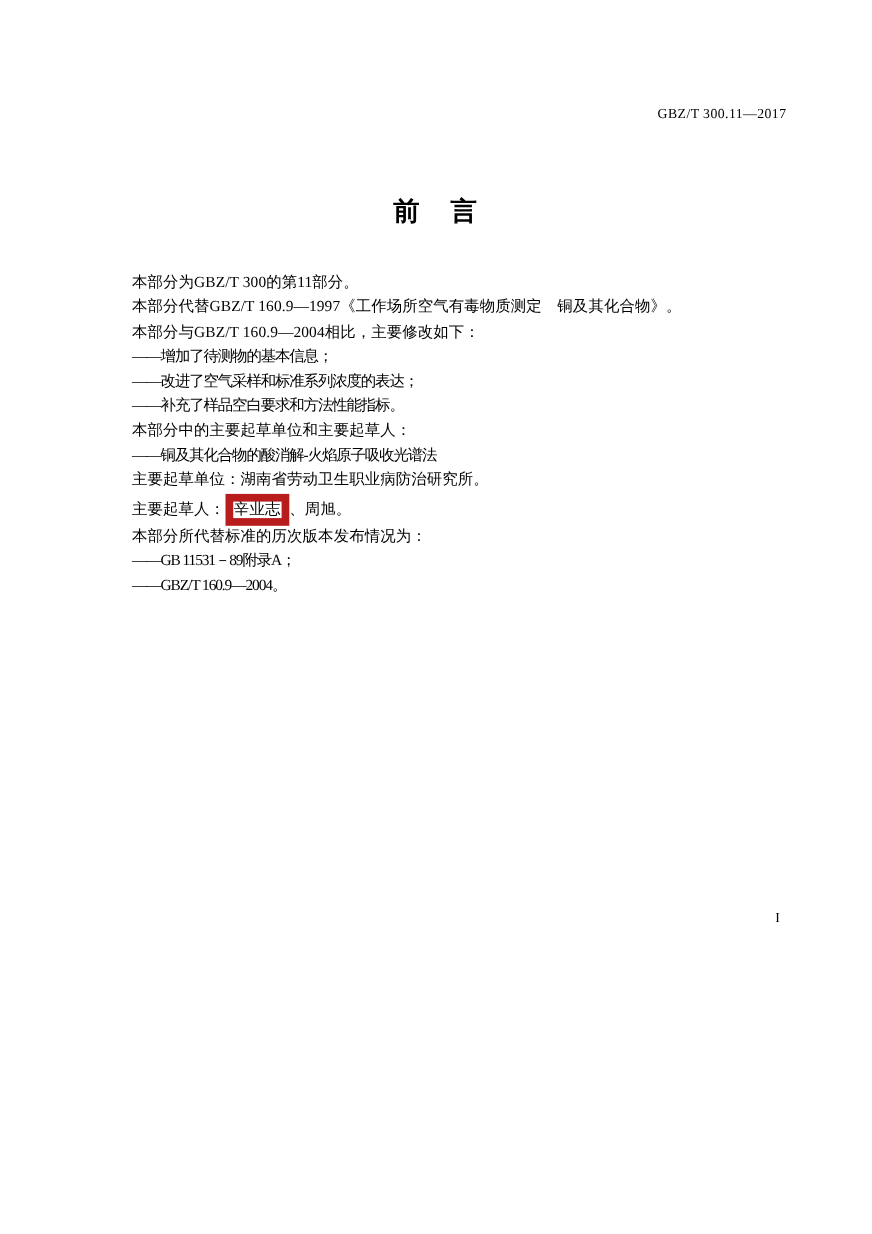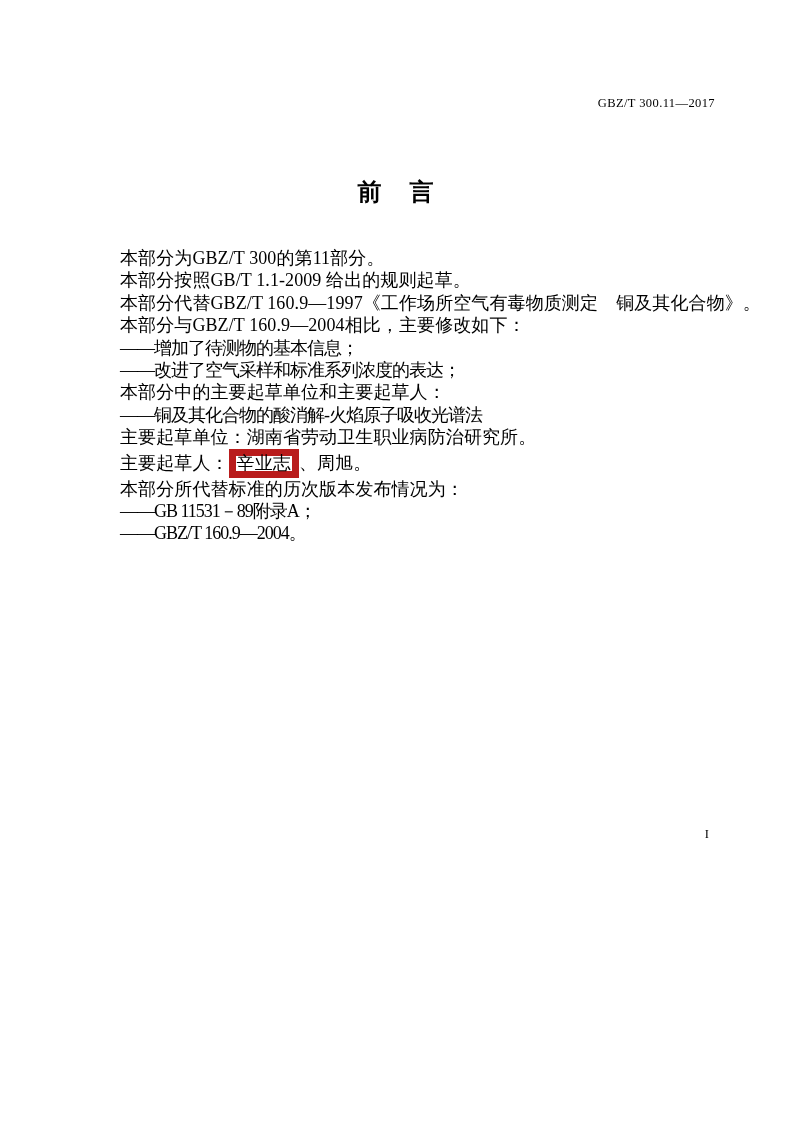--- a/index.html
+++ b/index.html
@@ -42,21 +42,21 @@
     display: inline-block;
     width: 26px;
   }
   .body-block {
     position: absolute;
     top: 247px;
     left: 120px;
     width: 580px;
   }
   .line {
-    font-size: 18px;
+    font-size: 14px;
     line-height: 22.4px;
     white-space: nowrap;
     letter-spacing: 0.1px;
   }
   .dash {
     letter-spacing: -1px;
   }
   .boxed {
     border: 7px solid #b91c1c;
     padding: 0 1px;
@@ -76,25 +76,25 @@
 <div class="page">
 
   <div class="header-code">GBZ/T  300.11—2017</div>
 
   <div class="doc-title">
     <span>前</span><span class="gap"></span><span>言</span>
   </div>
 
   <div class="body-block">
     <div class="line">本部分为GBZ/T 300的第11部分。</div>
-    <div class="line">本部分按照GB/T 1.1-2009 给出的规则起草。</div>
     <div class="line">本部分代替GBZ/T 160.9—1997《工作场所空气有毒物质测定　铜及其化合物》。</div>
     <div class="line">本部分与GBZ/T 160.9—2004相比，主要修改如下：</div>
     <div class="line dash">——增加了待测物的基本信息；</div>
     <div class="line dash">——改进了空气采样和标准系列浓度的表达；</div>
+    <div class="line dash">——补充了样品空白要求和方法性能指标。</div>
     <div class="line">本部分中的主要起草单位和主要起草人：</div>
     <div class="line dash">——铜及其化合物的酸消解-火焰原子吸收光谱法</div>
     <div class="line">主要起草单位：湖南省劳动卫生职业病防治研究所。</div>
     <div class="line">
       <span>主要起草人：</span><span class="boxed">辛业志</span><span>、周旭。</span>
     </div>
     <div class="line">本部分所代替标准的历次版本发布情况为：</div>
     <div class="line dash">——GB 11531－89附录A；</div>
     <div class="line dash">——GBZ/T 160.9—2004。</div>
   </div>

